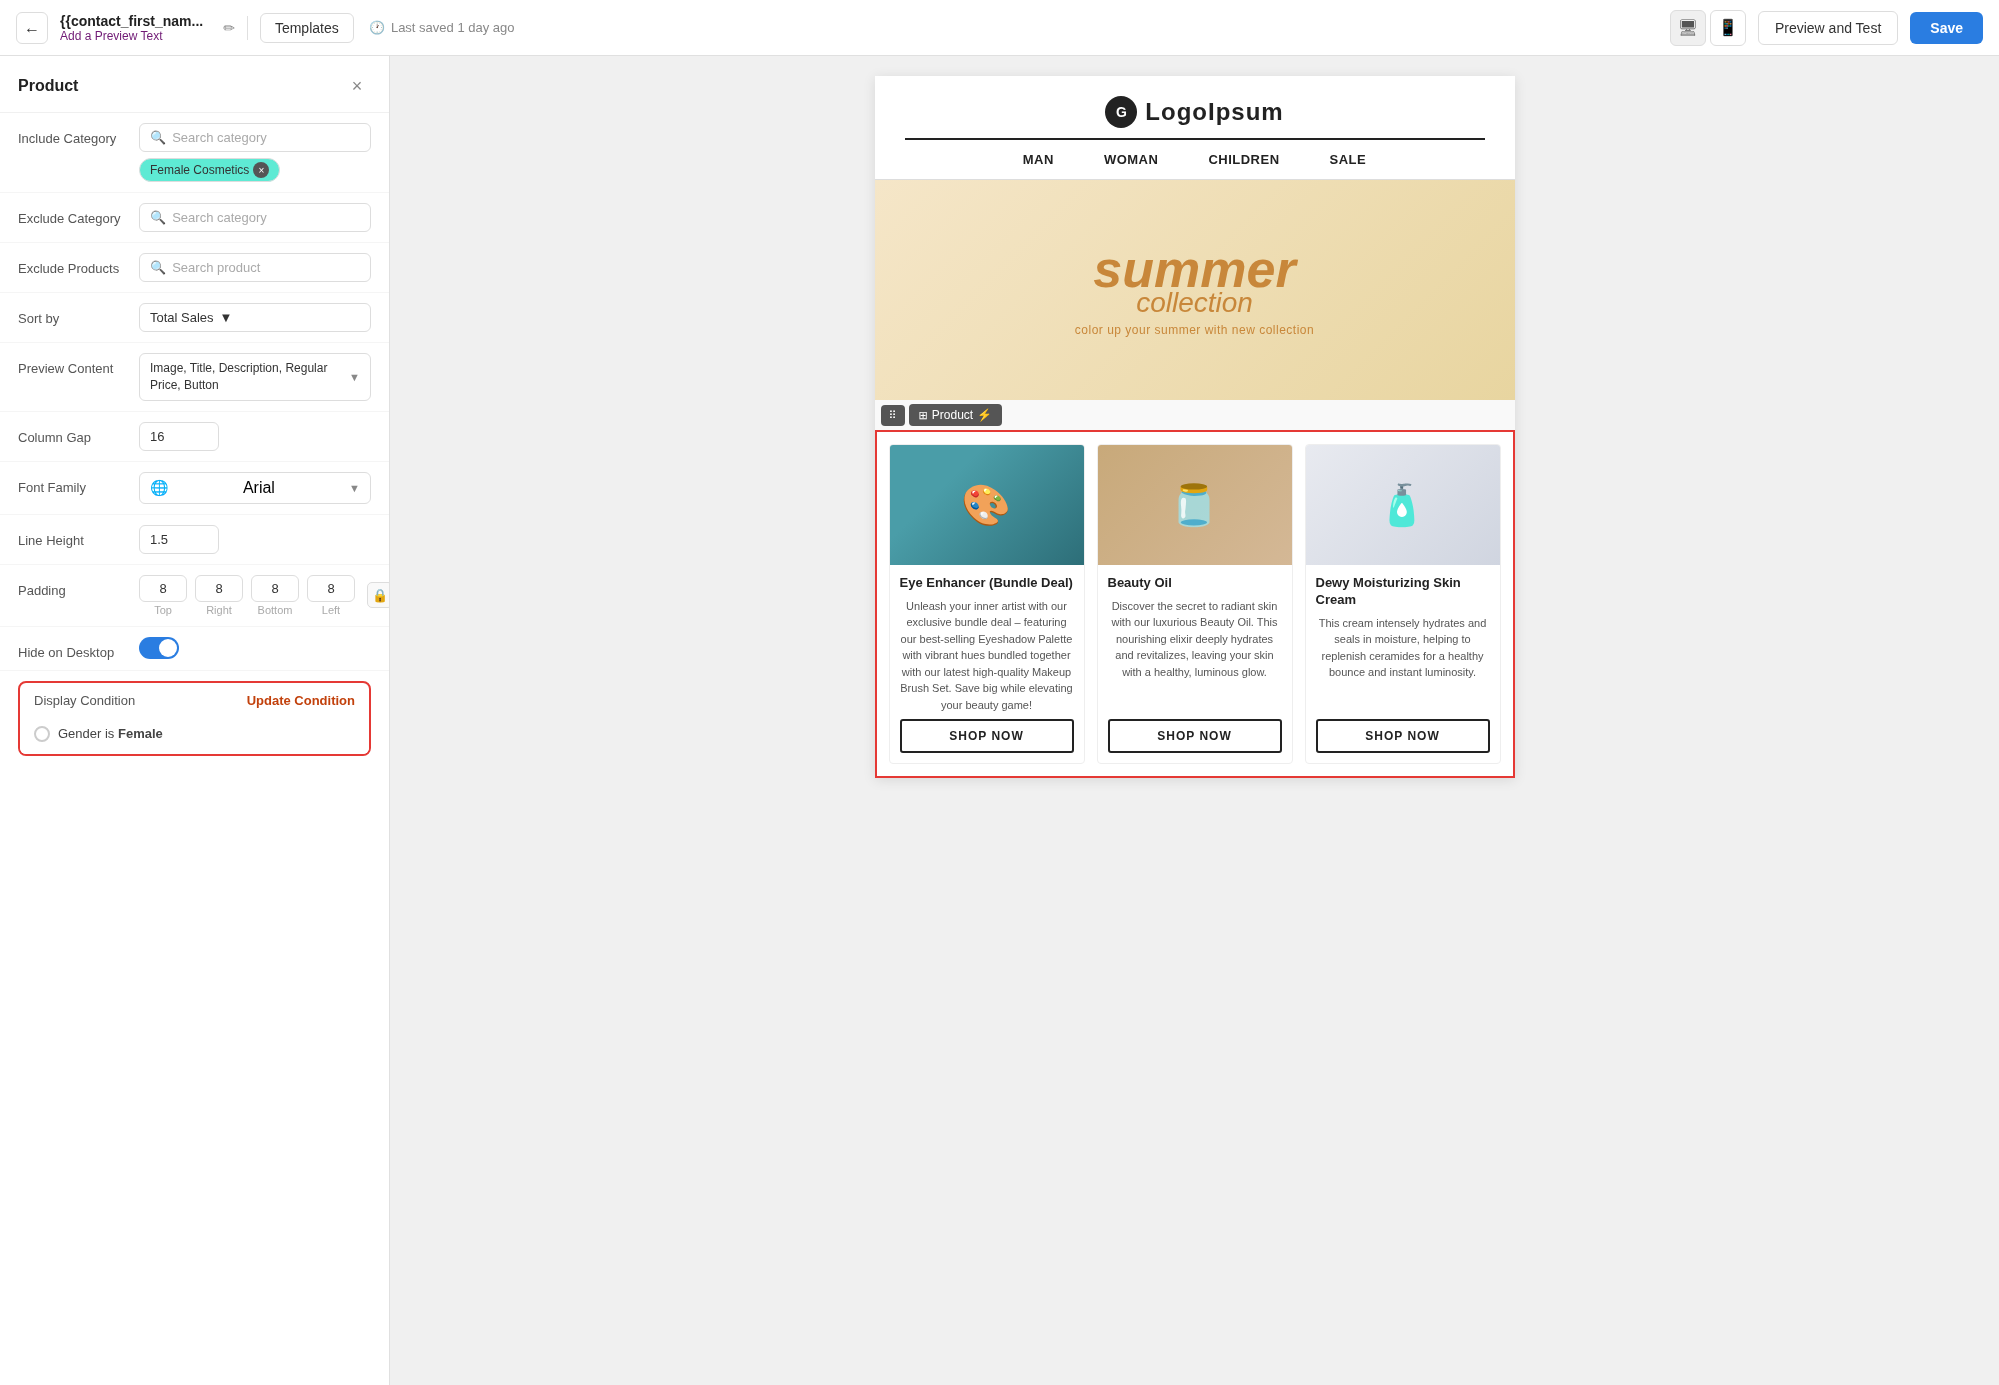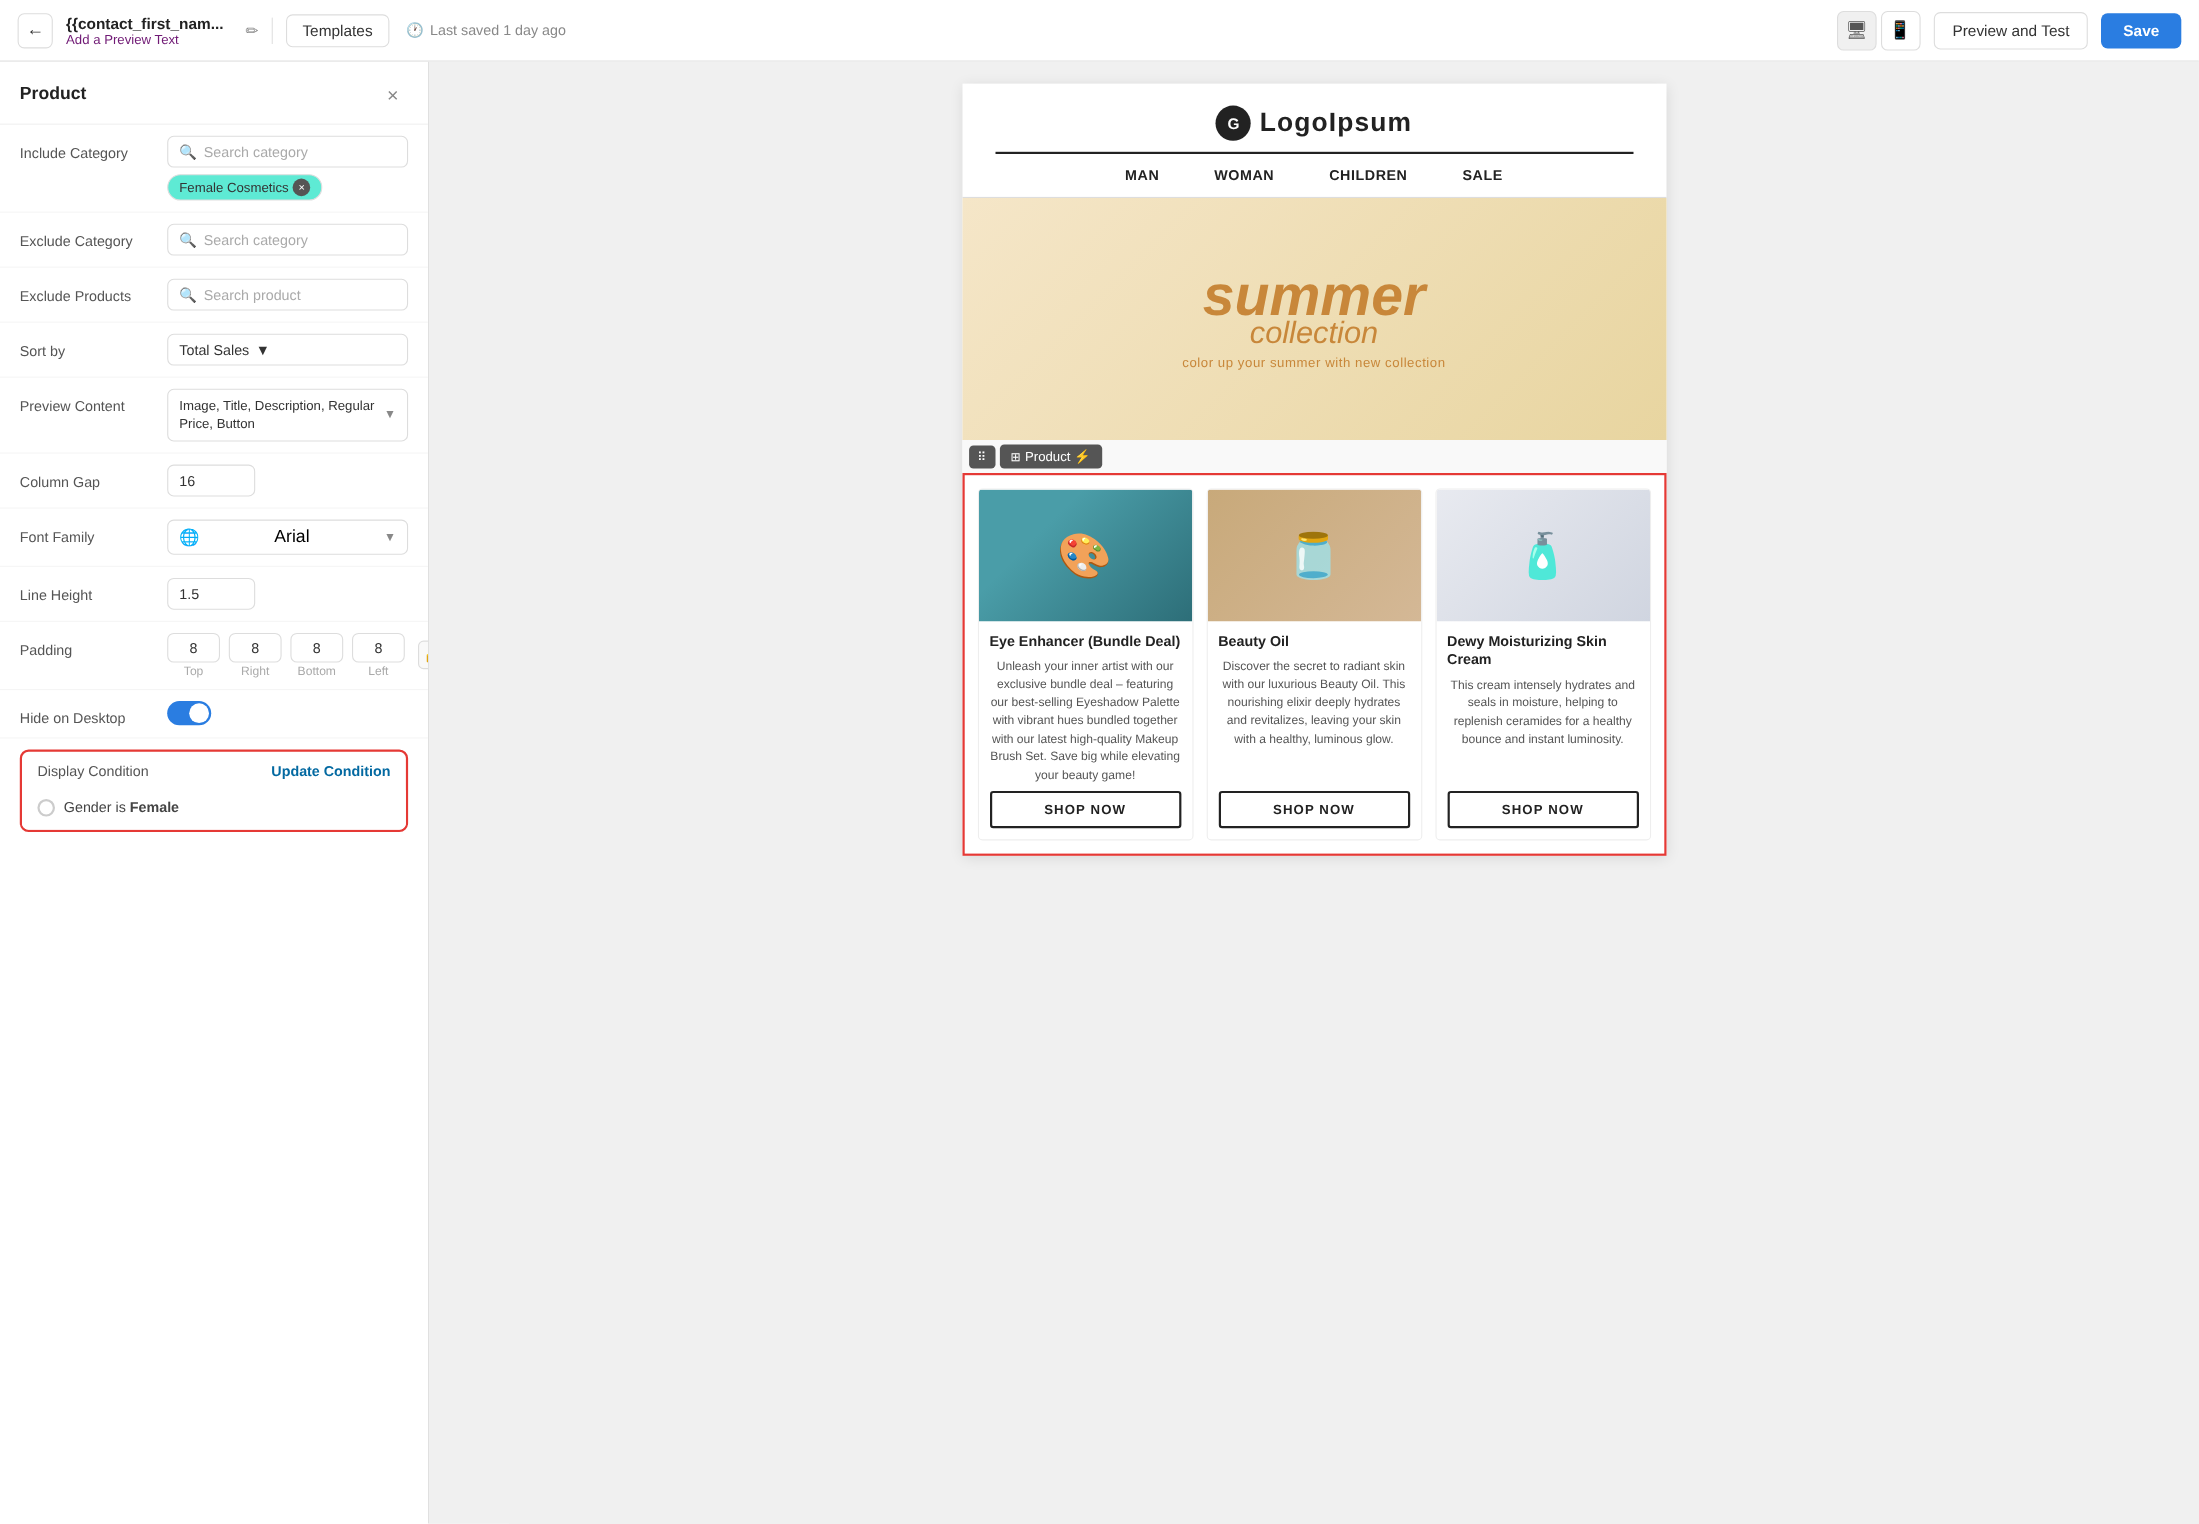--- a/index.html
+++ b/index.html
@@ -55,21 +55,21 @@
       display: flex; align-items: center; justify-content: space-between;
       padding: 16px 18px 12px 18px; border-bottom: 1px solid #f0f0f0;
     }
     .sidebar-title { font-size: 16px; font-weight: 700; color: #222; }
     .sidebar-close-btn {
       width: 28px; height: 28px; border: none; background: none; cursor: pointer;
       font-size: 18px; color: #888; display: flex; align-items: center; justify-content: center;
     }
 
     .sidebar-row {
-      display: flex; align-items: flex-start; padding: 10px 18px; gap: 24px;
+      display: flex; align-items: flex-start; padding: 10px 18px; gap: 11px;
       border-bottom: 1px solid #f5f5f5;
     }
     .sidebar-row-label {
       font-size: 13px; color: #555; min-width: 110px; padding-top: 8px; flex-shrink: 0;
     }
     .sidebar-row-content { flex: 1; display: flex; flex-direction: column; gap: 6px; }
 
     .search-input-wrap {
       display: flex; align-items: center; border: 1px solid #ddd; border-radius: 6px;
       padding: 6px 10px; gap: 6px; background: #fff; cursor: text;
@@ -138,21 +138,21 @@
     
     .display-condition-box {
       margin: 10px 18px 16px 18px; border: 2px solid #e53935; border-radius: 8px; overflow: hidden;
     }
     .display-condition-header {
       display: flex; align-items: center; justify-content: space-between;
       padding: 10px 14px;
     }
     .display-condition-title { font-size: 13px; color: #555; }
     .update-condition-btn {
-      font-size: 13px; font-weight: 700; color: #0369a1; background: none; border: none; cursor: pointer;
+      font-size: 13px; font-weight: 700; color: #c2410c; background: none; border: none; cursor: pointer;
     }
     .condition-item {
       display: flex; align-items: center; gap: 8px;
       padding: 8px 14px 12px 14px; background: #fff;
     }
     .condition-radio {
       width: 16px; height: 16px; border-radius: 50%; border: 2px solid #ccc;
       background: #fff; flex-shrink: 0;
     }
     .condition-text { font-size: 13px; color: #444; }

